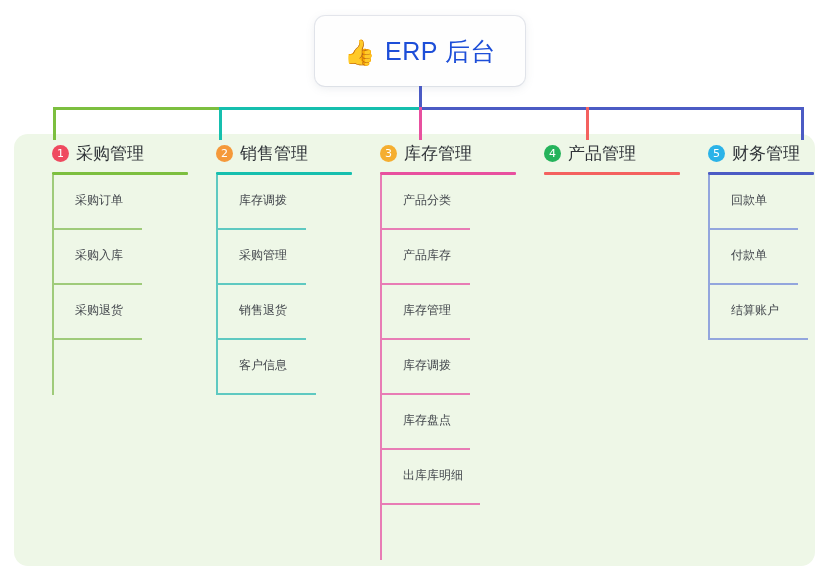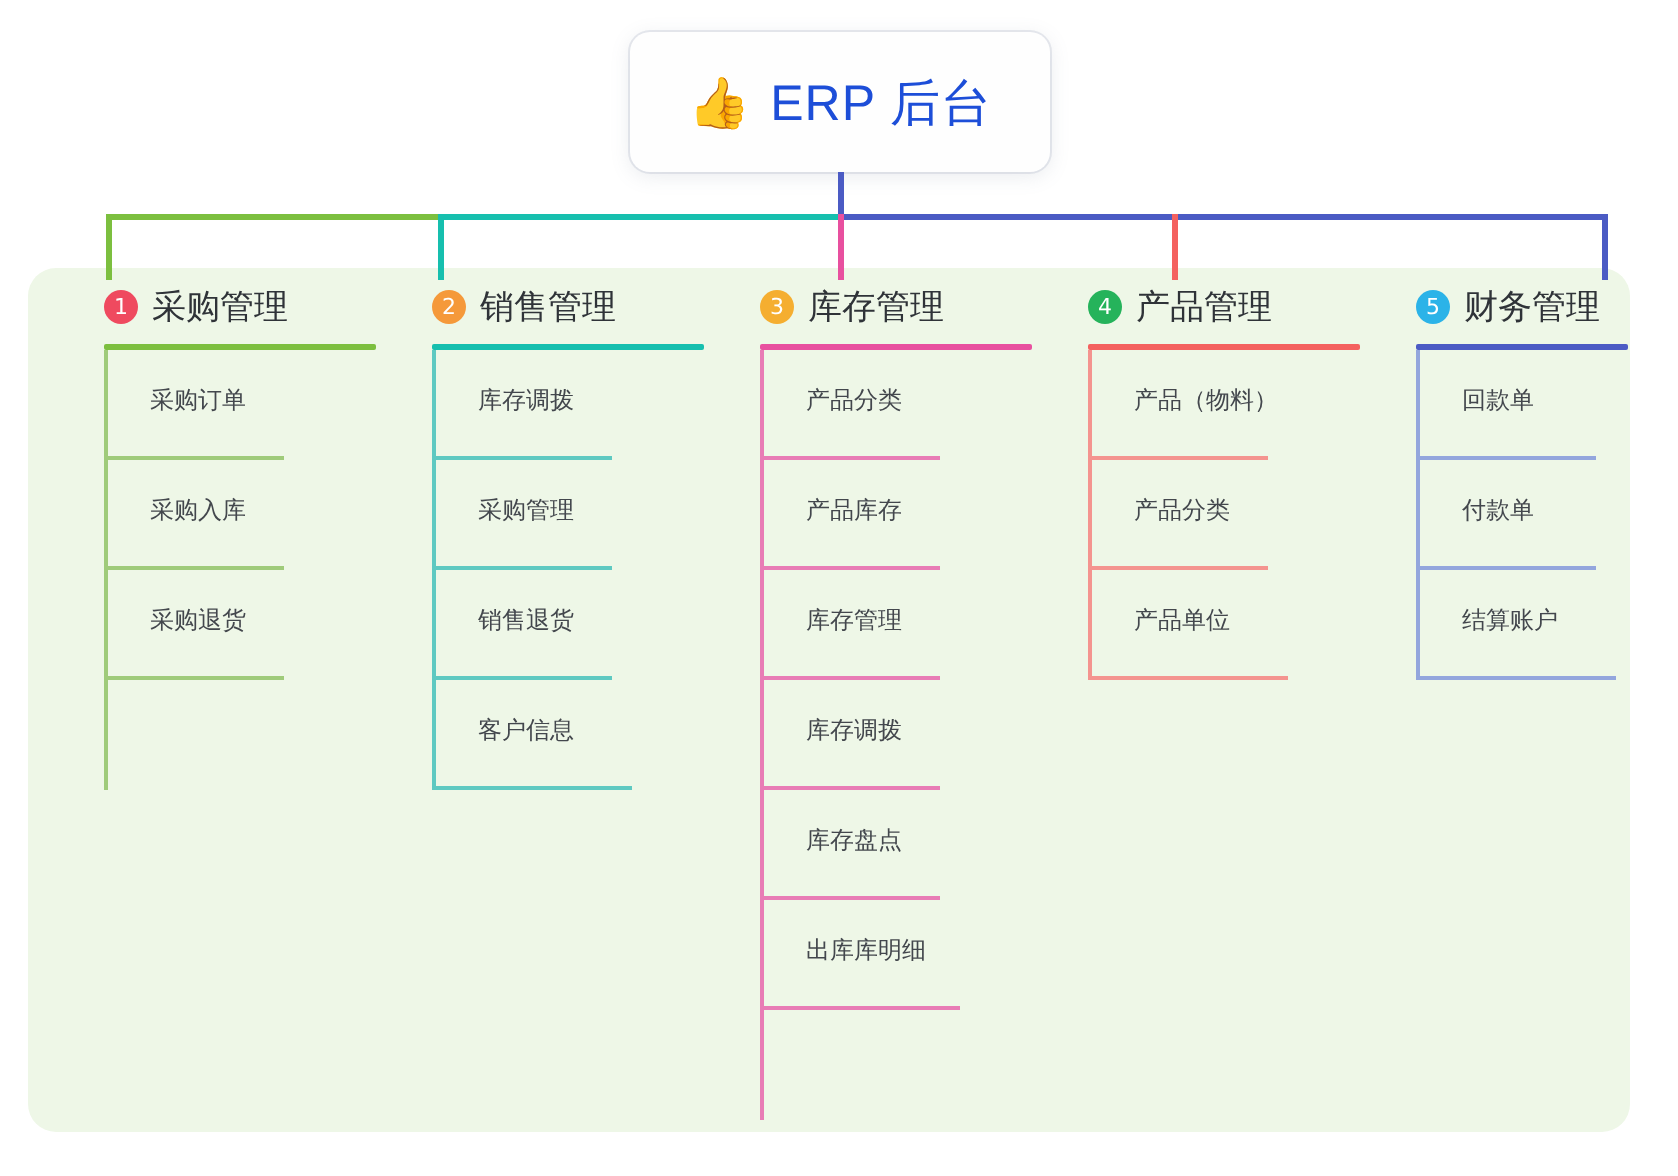--- a/index.html
+++ b/index.html
@@ -239,35 +239,20 @@
           <div class="leaf-rule" style="background: rgb(232, 124, 181); width: 100px;"></div>
         </div>
       </div>
     </div>
     <div class="column" style="left: 520px; width: 160px;">
       <div class="col-header">
         <span class="badge" style="background: rgb(37, 179, 91);">4</span>
         <span class="col-title">产品管理</span>
       </div>
       <div class="col-rule" style="background: rgb(244, 97, 95); width: 136px; margin-left: 24px;"></div>
-      <div class="leaves">
-        <div class="spine" style="background: rgb(244, 148, 143); height: 165px;"></div>
-        <div class="leaf">
-          <span class="leaf-label">产品（物料）</span>
-          <div class="leaf-rule" style="background: rgb(244, 148, 143); width: 90px;"></div>
-        </div>
-        <div class="leaf">
-          <span class="leaf-label">产品分类</span>
-          <div class="leaf-rule" style="background: rgb(244, 148, 143); width: 90px;"></div>
-        </div>
-        <div class="leaf">
-          <span class="leaf-label">产品单位</span>
-          <div class="leaf-rule" style="background: rgb(244, 148, 143); width: 100px;"></div>
-        </div>
-      </div>
     </div>
     <div class="column" style="left: 684px; width: 130px;">
       <div class="col-header">
         <span class="badge" style="background: rgb(43, 179, 232);">5</span>
         <span class="col-title">财务管理</span>
       </div>
       <div class="col-rule" style="background: rgb(75, 91, 196); width: 106px; margin-left: 24px;"></div>
       <div class="leaves">
         <div class="spine" style="background: rgb(147, 166, 221); height: 165px;"></div>
         <div class="leaf">

